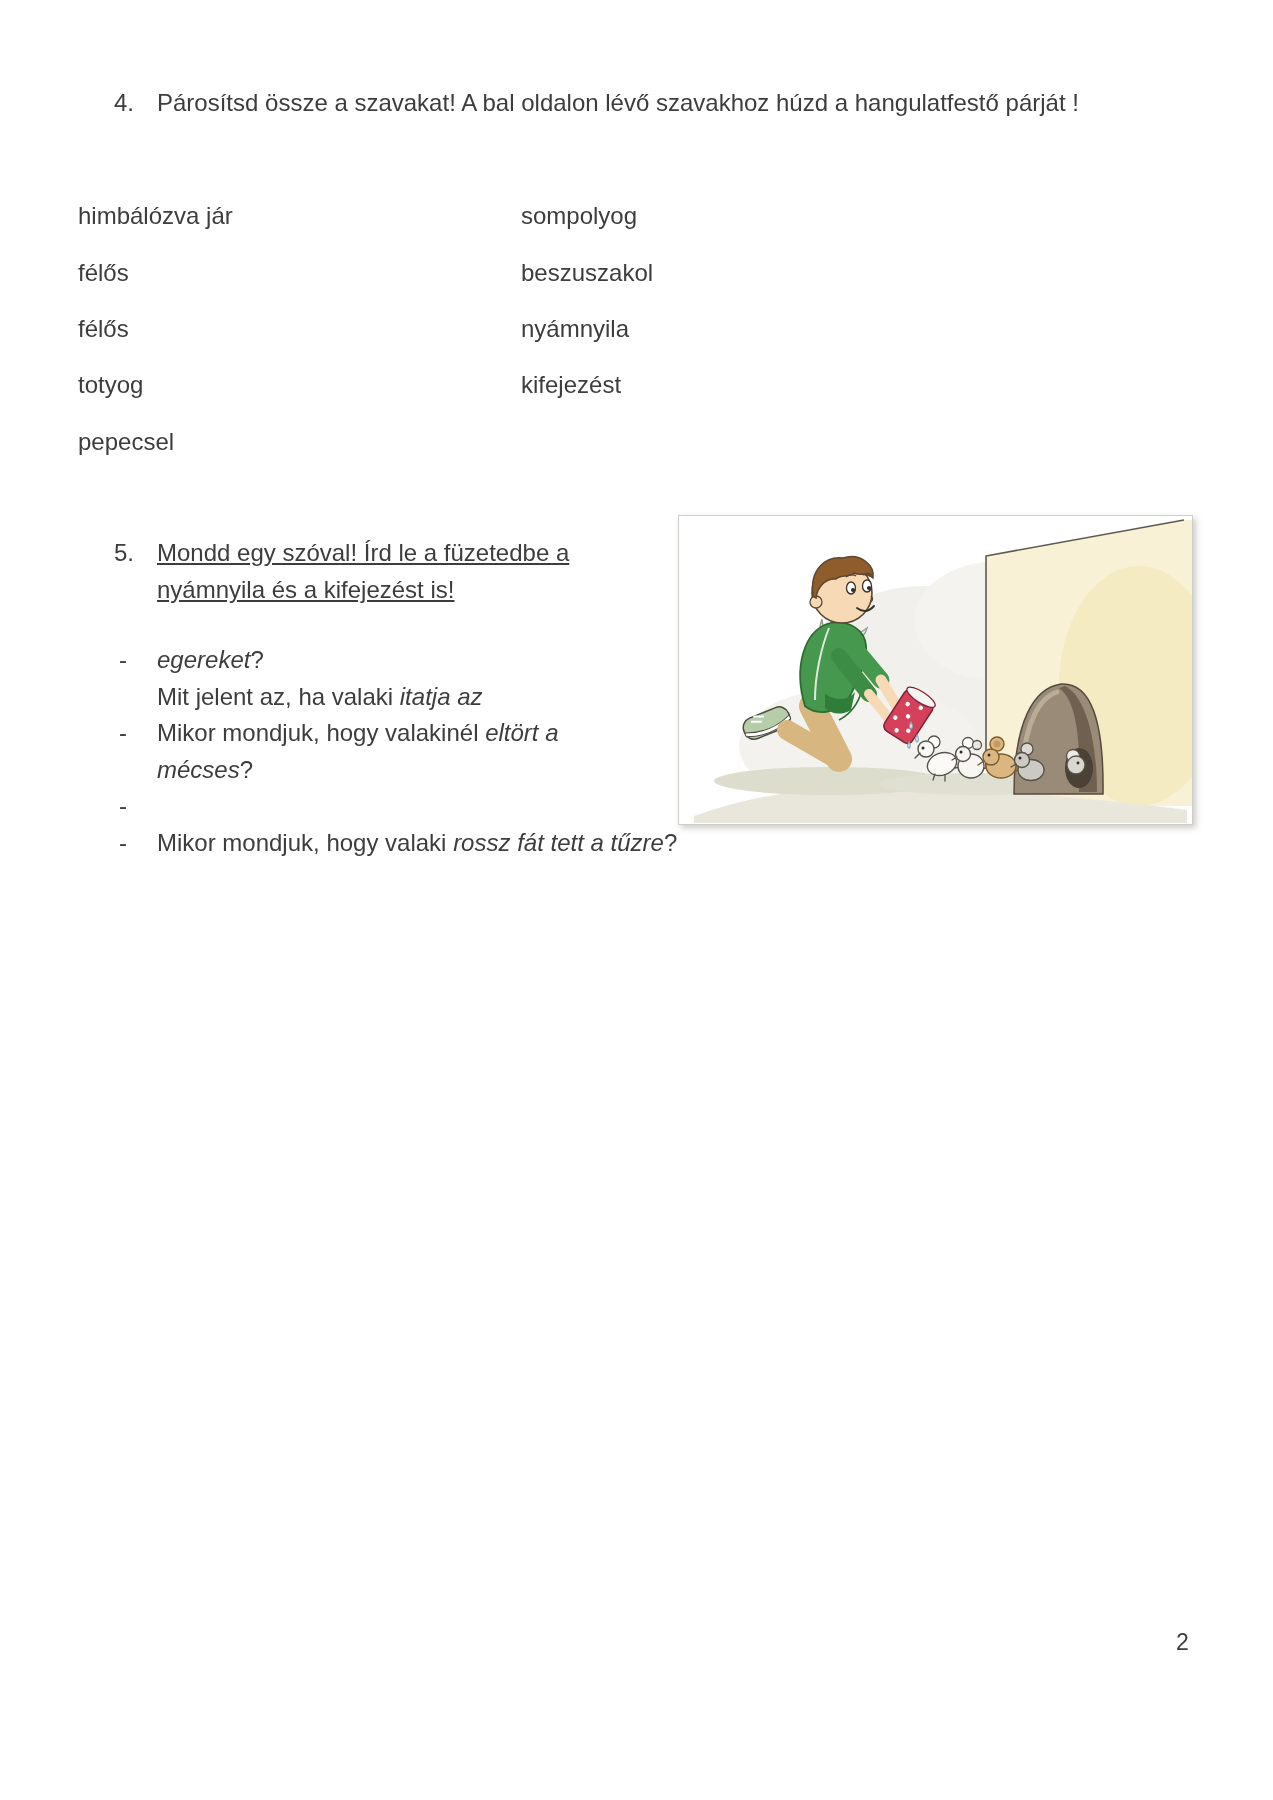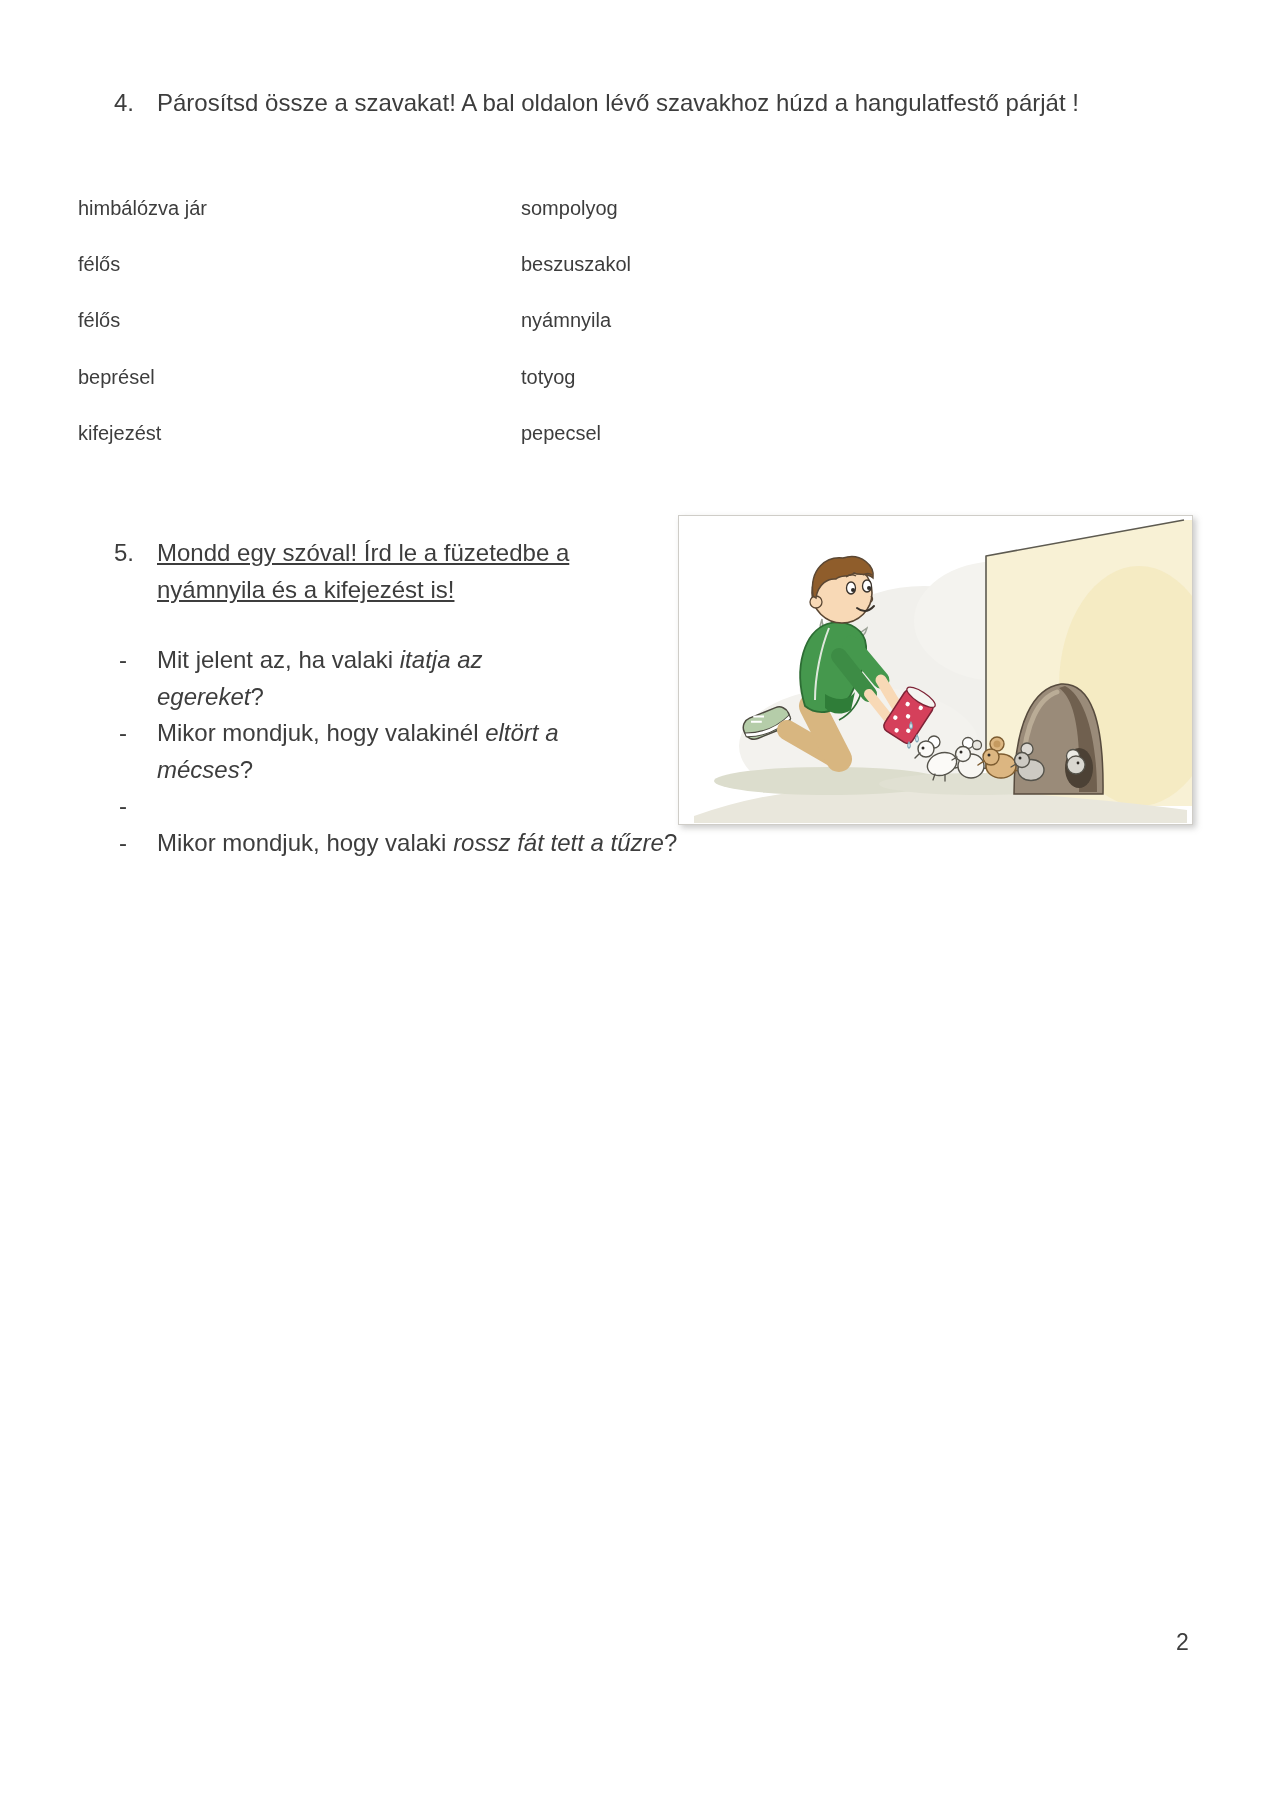--- a/index.html
+++ b/index.html
@@ -13,24 +13,24 @@
     overflow:hidden;
   }
   .num-col{flex:0 0 43px;}
   
   .ex4-title{
     position:absolute;left:114px;top:88px;
     display:flex;font-size:24px;line-height:30px;white-space:nowrap;
   }
   
   .word-grid{
-    position:absolute;left:78px;top:180px;
+    position:absolute;left:78px;top:188px;
     display:grid;grid-template-columns:443px auto;
     grid-auto-rows:56.4px;align-items:center;
-    font-size:20px;
+    font-size:24px;
   }
   .word-grid span{white-space:nowrap;}
   
   .ex5{
     position:absolute;left:114px;top:534px;width:660px;
     font-size:24px;
   }
   .ex5-head{display:flex;line-height:37px;}
   .ex5-head .head-lines div{white-space:nowrap;text-decoration:underline;}
   .ex5-questions{margin-top:34px;line-height:36.5px;}
@@ -63,40 +63,39 @@
     <span>Párosítsd össze a szavakat! A bal oldalon lévő szavakhoz húzd a hangulatfestő párját !</span>
   </div>
 
   <div class="word-grid" id="word-grid">
       <span>himbálózva jár</span>
       <span>sompolyog</span>
       <span>félős</span>
       <span>beszuszakol</span>
       <span>félős</span>
       <span>nyámnyila</span>
-      <span>beprésel</span>
       <span>totyog</span>
       <span>kifejezést</span>
       <span>pepecsel</span>
     </div>
 
   <div class="ex5">
     <div class="ex5-head">
       <span class="num-col">5.</span>
       <div class="head-lines">
         <div>Mondd egy szóval! Írd le a füzetedbe a</div>
         <div>nyámnyila és a kifejezést is!</div>
       </div>
     </div>
     <div class="ex5-questions" id="ex5-questions">
         <div class="question">
           <span class="marker">-</span>
           <div class="q-lines">
+            <div><i>egereket</i><span>?</span></div>
             <div><span>Mit jelent az, ha valaki </span><i>itatja az</i></div>
-            <div><i>egereket</i><span>?</span></div>
           </div>
         </div>
         <div class="question">
           <span class="marker">-</span>
           <div class="q-lines">
             <div><span>Mikor mondjuk, hogy valakinél </span><i>eltört a</i></div>
             <div><i>mécses</i><span>?</span></div>
           </div>
         </div>
         <div class="question">

